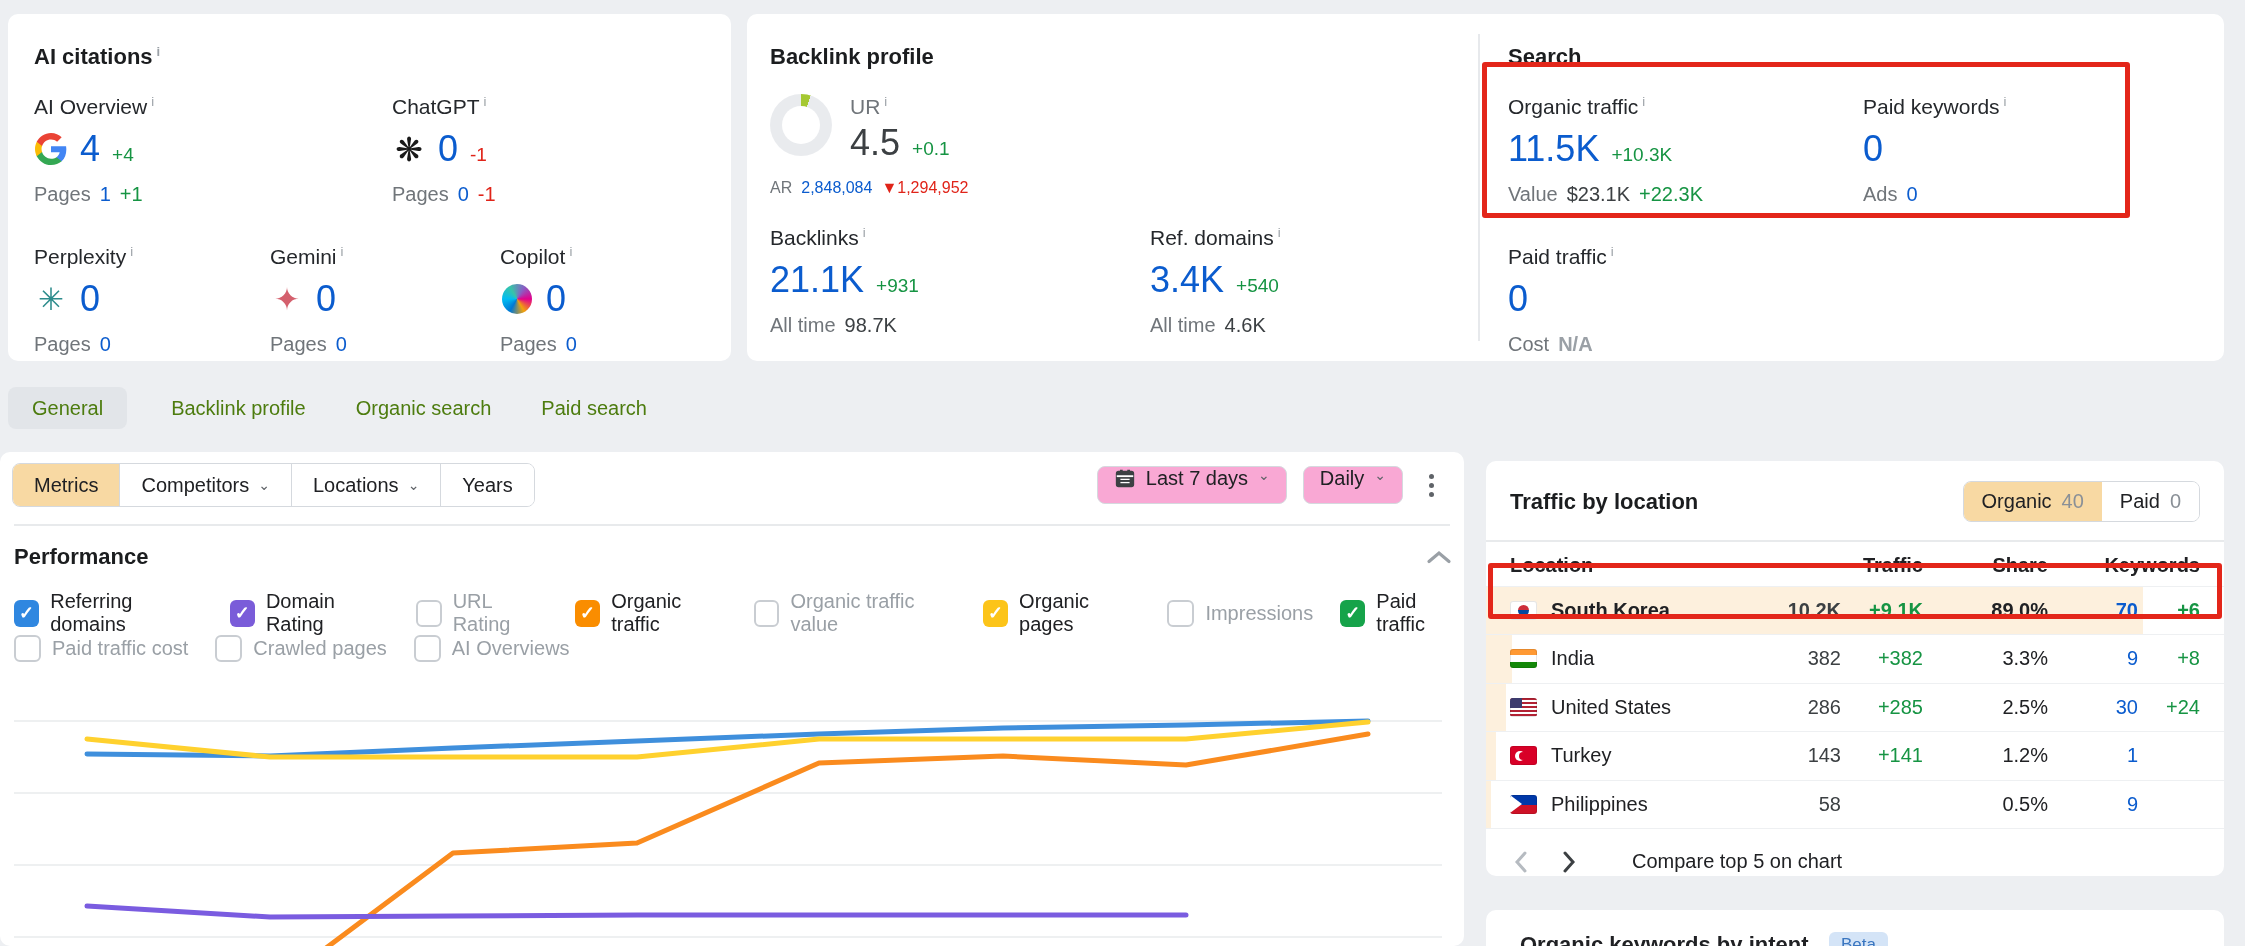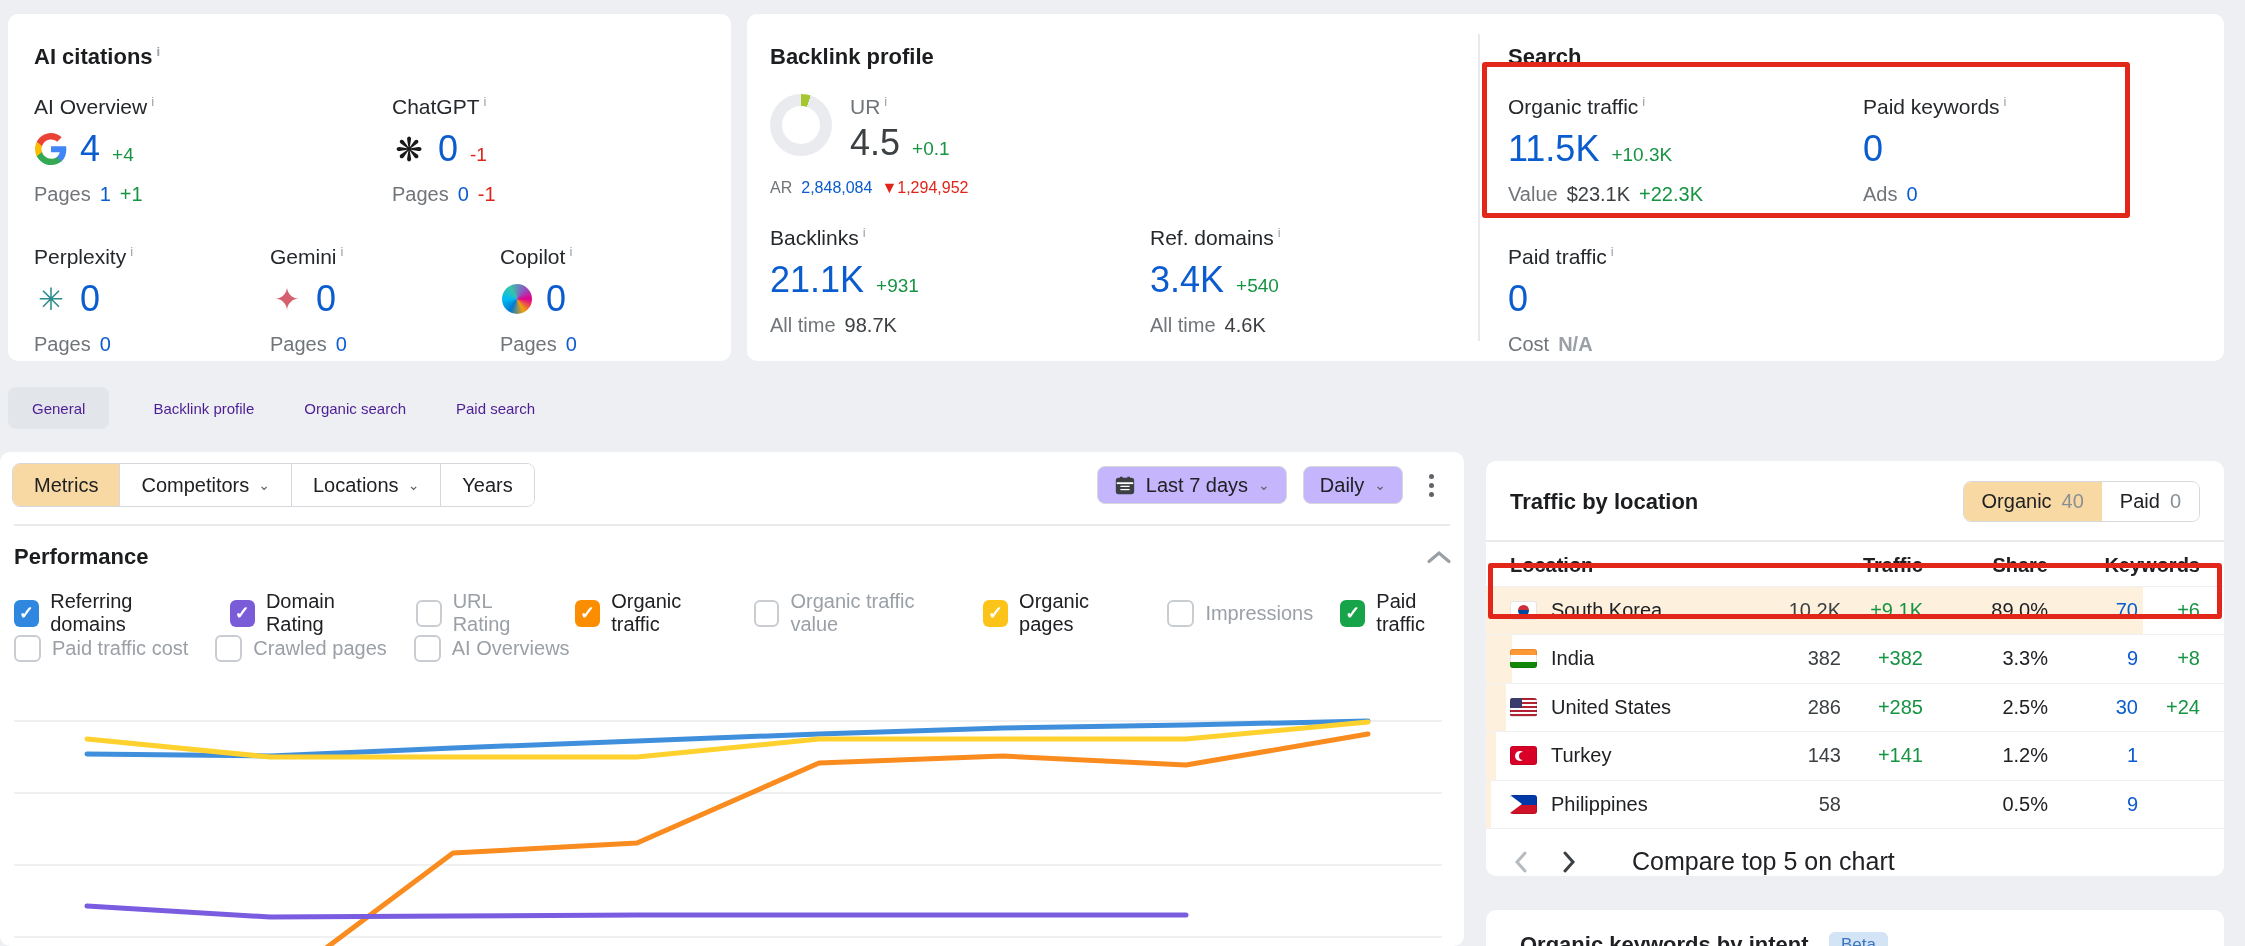--- a/index.html
+++ b/index.html
@@ -32,37 +32,37 @@
   .icon-perplexity { color:#2d8c8c; font-size:31px; }
   .icon-gemini { color:#d4606d; font-size:31px; }
   .icon-copilot { width:30px; height:30px; border-radius:50%;
      background:conic-gradient(from 210deg,#0078d4,#00bcf2,#38c3a8,#8661c5,#e3008c,#f2a20c,#0078d4); }
   .donut-wrap { display:flex; gap:18px; }
   .donut { width:62px; height:62px; border-radius:50%; position:relative; flex:0 0 auto; }
   .donut::after { content:""; position:absolute; inset:12px; background:#fff; border-radius:50%; }
 
   
   #tabbar { position:absolute; left:8px; top:386px; height:44px; display:flex; align-items:center; gap:38px; }
-  .tab { font-size:15px; color:#4c1d95; height:42px; display:flex; align-items:center;
+  .tab { font-size:20px; color:#4d7c0f; height:42px; display:flex; align-items:center;
          padding:0 6px; border-radius:8px; cursor:pointer; }
   .tab.active { background:#e2e5e9; padding:0 24px; }
 
   
   #main-panel { left:0; top:452px; width:1464px; height:494px; border-radius:10px; }
   #controls { position:absolute; left:12px; right:20px; top:14px; height:38px;
               display:flex; justify-content:space-between; align-items:center; }
   .seggroup { display:flex; border:1.5px solid #d5d9de; border-radius:8px; overflow:hidden; height:44px; }
   .segbtn { display:flex; align-items:center; gap:9px; padding:0 21px; font-size:20px;
             background:#fff; border-left:1.5px solid #d5d9de; cursor:pointer; white-space:nowrap; }
   .segbtn:first-child { border-left:none; }
   .segbtn.active { background:#f8d9a3; }
   .chev { color:#5f6368; font-size:14px; }
   .rctrls { display:flex; align-items:center; gap:16px; }
-  .pillbtn { display:flex; align-items:center; gap:10px; height:38px; padding:0 16px;
-             border:1.5px solid #d5d9de; border-radius:8px; background:#c4b5fd; font-size:20px; cursor:pointer; }
+  .pillbtn { display:flex; align-items:flex-start; gap:10px; height:38px; padding:0 16px;
+             border:1.5px solid #d5d9de; border-radius:8px; background:#f9a8d4; font-size:20px; cursor:pointer; }
   .kebab { display:flex; flex-direction:column; gap:4px; padding:6px 10px; cursor:pointer; }
   .kebab i { width:5px; height:5px; border-radius:50%; background:#5f6368; }
   #ctrl-divider { position:absolute; left:14px; right:14px; top:72px; height:1.5px; background:#e8eaec; }
   #perf-row { position:absolute; left:14px; right:12px; top:92px; display:flex;
               justify-content:space-between; align-items:center; }
   .collapse-btn { cursor:pointer; display:flex; }
   .cbrow { position:absolute; left:14px; display:flex; gap:27px; align-items:center; }
   #cbrow1 { top:138px; } #cbrow2 { top:183px; }
   .cbitem { display:flex; align-items:center; gap:11px; cursor:pointer; }
   .cbbox { width:27px; height:27px; border-radius:6px; border:2px solid #c9cdd2; background:#fff;
@@ -102,21 +102,21 @@
   .flag-tr::before { content:""; position:absolute; left:5px; top:4.5px; width:10px; height:10px;
     border-radius:50%; background:#fff; }
   .flag-tr::after { content:""; position:absolute; left:8.5px; top:5.5px; width:8px; height:8px;
     border-radius:50%; background:#d80027; }
   .flag-ph { background:linear-gradient(180deg,#0038a8 50%,#ce1126 50%); }
   .flag-ph::before { content:""; position:absolute; left:0; top:0; border-top:9.5px solid transparent;
     border-bottom:9.5px solid transparent; border-left:12px solid #fff; }
   #loc-foot { border-top:1.5px solid #eef0f2; display:flex; align-items:center; gap:26px;
               padding:0 24px; height:66px; }
   .pagechev { display:flex; cursor:pointer; padding:4px; }
-  #compare-link { font-size:25px; color:#202124; margin-left:26px; cursor:pointer; }
+  #compare-link { font-size:20px; color:#202124; margin-left:26px; cursor:pointer; }
 
   
   #intent-card { left:1486px; top:910px; width:738px; height:80px; padding:22px 34px; }
   #intent-title { font-size:22px; font-weight:700; display:inline; }
   #intent-beta { display:inline-block; margin-left:16px; background:#d4e4f7; color:#3a76c0;
     font-size:17px; padding:3px 12px; border-radius:6px; vertical-align:2px; }
 
   
   .redbox { position:absolute; border:5px solid #e3261a; border-radius:3px; pointer-events:none; }
   #redbox-search { left:1482px; top:62px; width:648px; height:156px; }
@@ -422,21 +422,21 @@
       </div>
   </div>
   <div id="loc-head-divider"></div>
   <div class="lrow" id="loc-colhead">
       <div>Location</div>
       <div class="r">Traffic</div>
       <div class="r">Share</div>
       <div class="r">Keywords</div>
     </div>
   <div class="databody" id="loc-rows">
-      <div class="lrow" style="background: linear-gradient(to right, rgb(253, 240, 221) 89%, rgb(255, 255, 255) 89%);">
+      <div class="lrow" style="background: linear-gradient(to right, rgb(253, 240, 221) 89%, rgb(255, 255, 255) 89%); font-weight: bold;">
         <div class="locname">
           <span class="flag flag-kr"></span>
           <span>South Korea</span>
         </div>
         <div class="tcell r">
           <span class="v t-dark">10.2K</span>
           <span class="t-green">+9.1K</span>
         </div>
         <div class="r">89.0%</div>
         <div class="kcell r">

